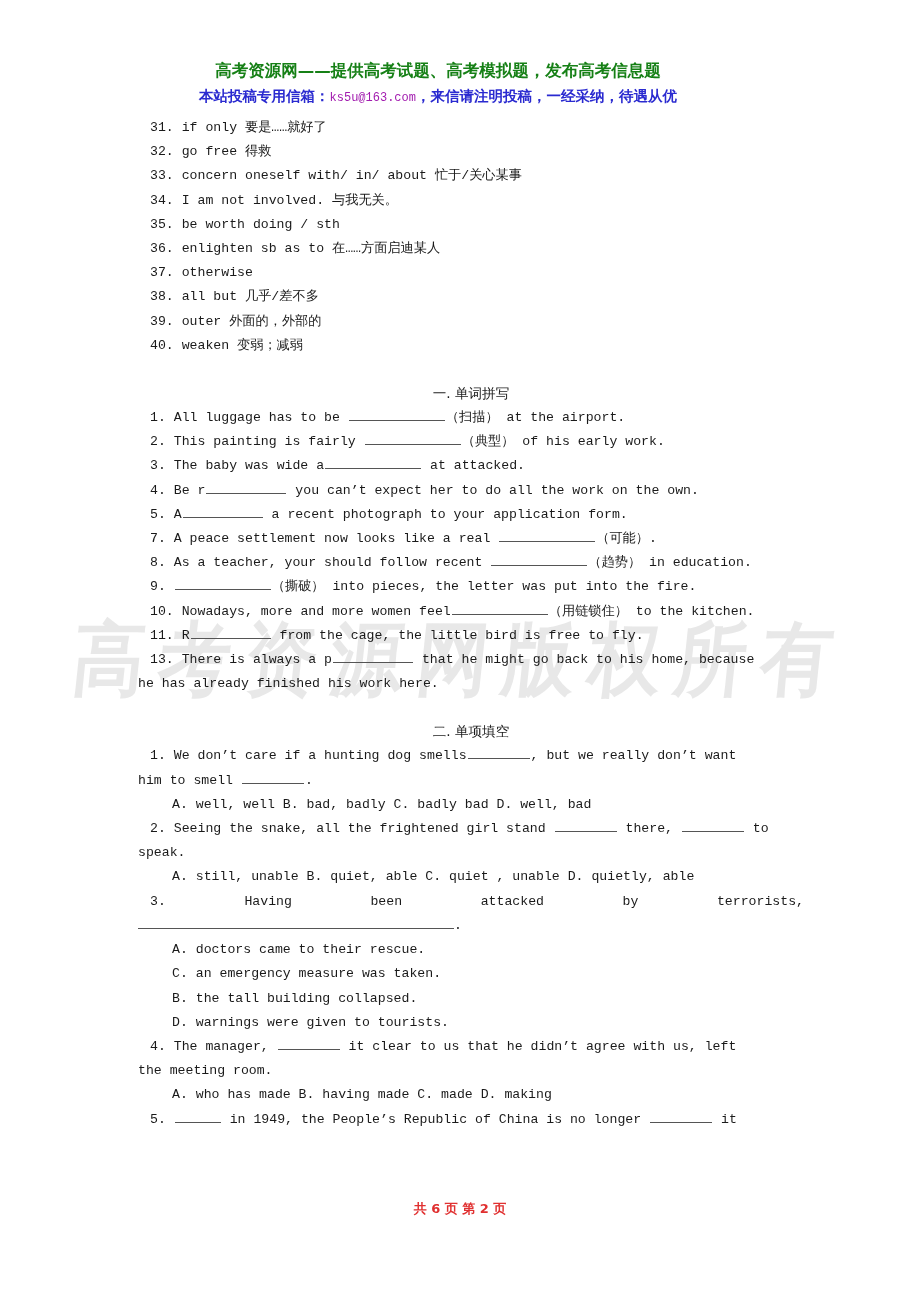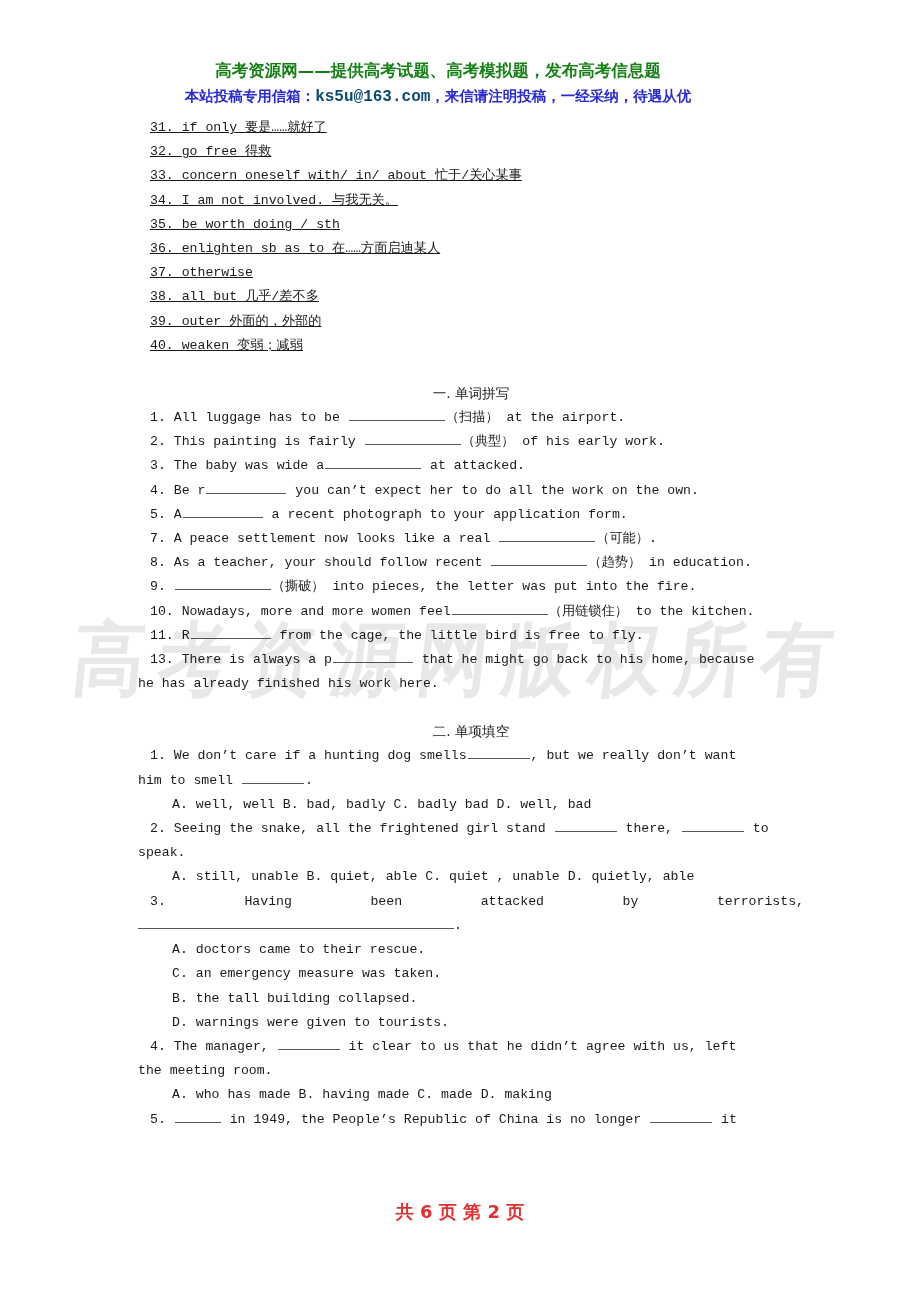--- a/index.html
+++ b/index.html
@@ -66,42 +66,41 @@
   .hdr-sub {
     font-family: "DejaVu Serif", "Liberation Serif", serif;
     font-size: 14.5px;
     font-weight: bold;
     color: #2a2ad0;
     line-height: 24px;
     margin-top: 2px;
     white-space: nowrap;
   }
   .hdr-sub .mail {
-    color: #0c4a6e;
+    color: #a21caf;
     font-family: "Liberation Mono", "DejaVu Sans Mono", monospace;
-    font-weight: bold;
-    font-size: 16px;
+    font-weight: normal;
+    font-size: 12px;
   }
 
   
   .content {
     position: absolute;
     left: 138px;
     top: 116px;
     width: 666px;
     z-index: 2;
     font-family: "Liberation Mono", "DejaVu Sans Mono", monospace;
     font-size: 13.2px;
     line-height: 24.2px;
     color: #1a1a1a;
   }
   .vocab-line {
     white-space: nowrap;
     padding-left: 12px;
-    text-decoration: underline;
   }
 
   .sect-head {
     margin-top: 22px;
     font-family: "DejaVu Sans", "Liberation Sans", sans-serif;
     font-size: 13.6px;
     line-height: 26px;
     text-align: center;
   }
   .q {
@@ -139,21 +138,21 @@
 
   
   .footer {
     position: absolute;
     left: 0;
     top: 1200px;
     width: 920px;
     text-align: center;
     z-index: 2;
     font-family: "DejaVu Sans", "Liberation Sans", sans-serif;
-    font-size: 18px;
+    font-size: 13px;
     color: #e03030;
     font-weight: bold;
   }
 </style>
 </head>
 <body>
 
 <div class="page">
 
   <div class="watermark">

